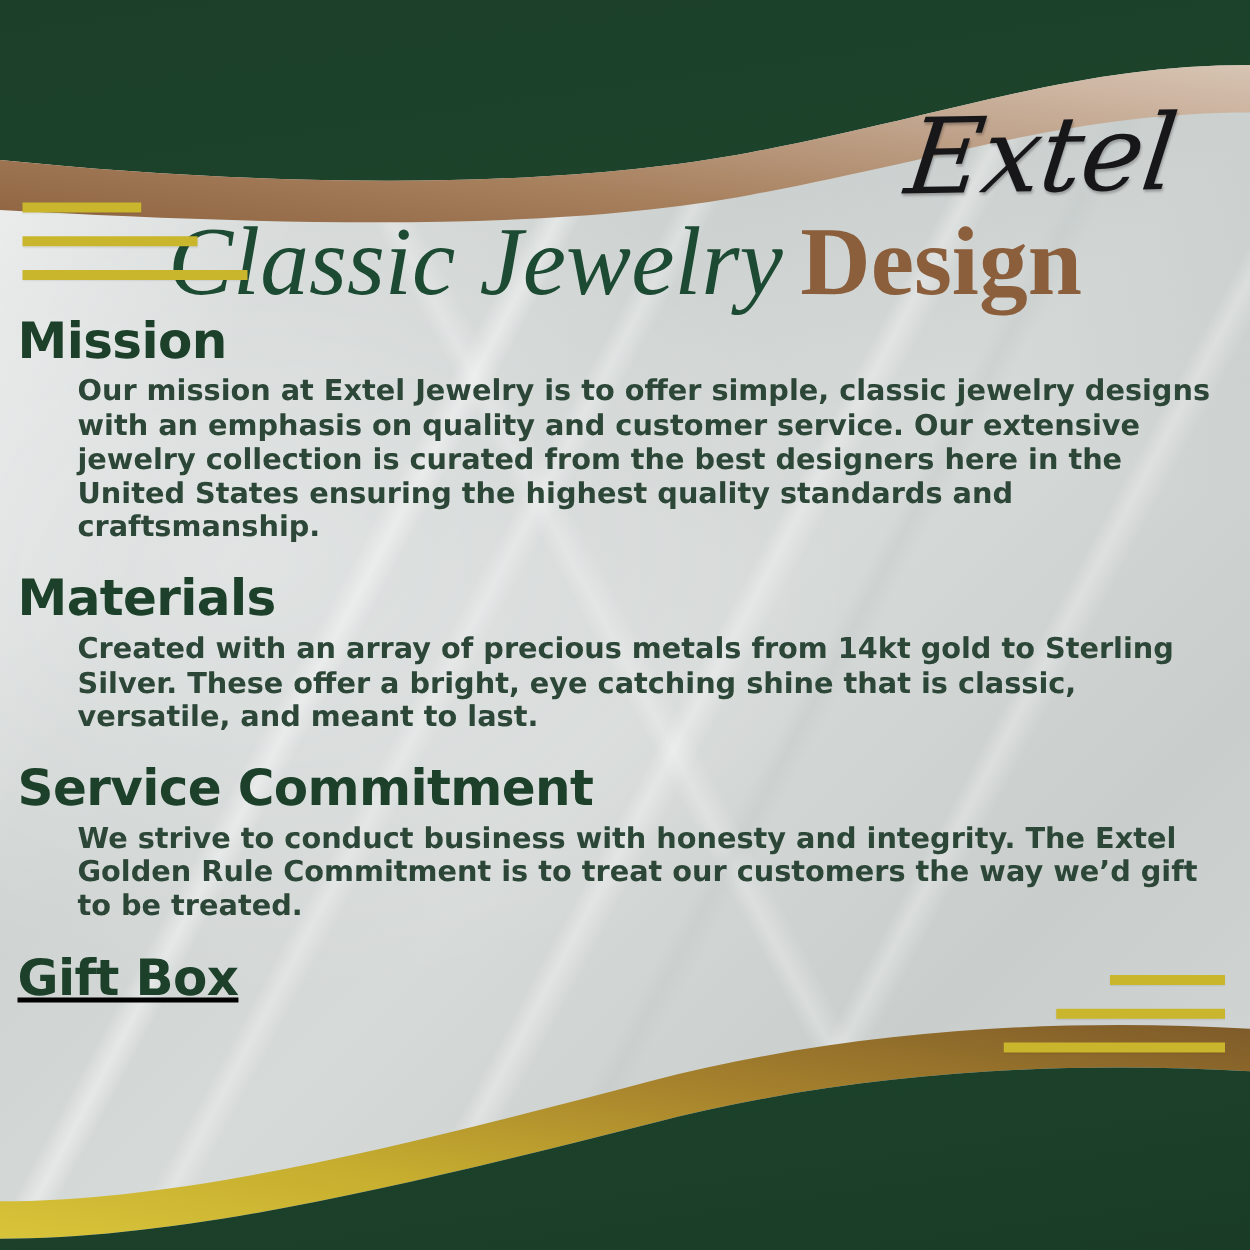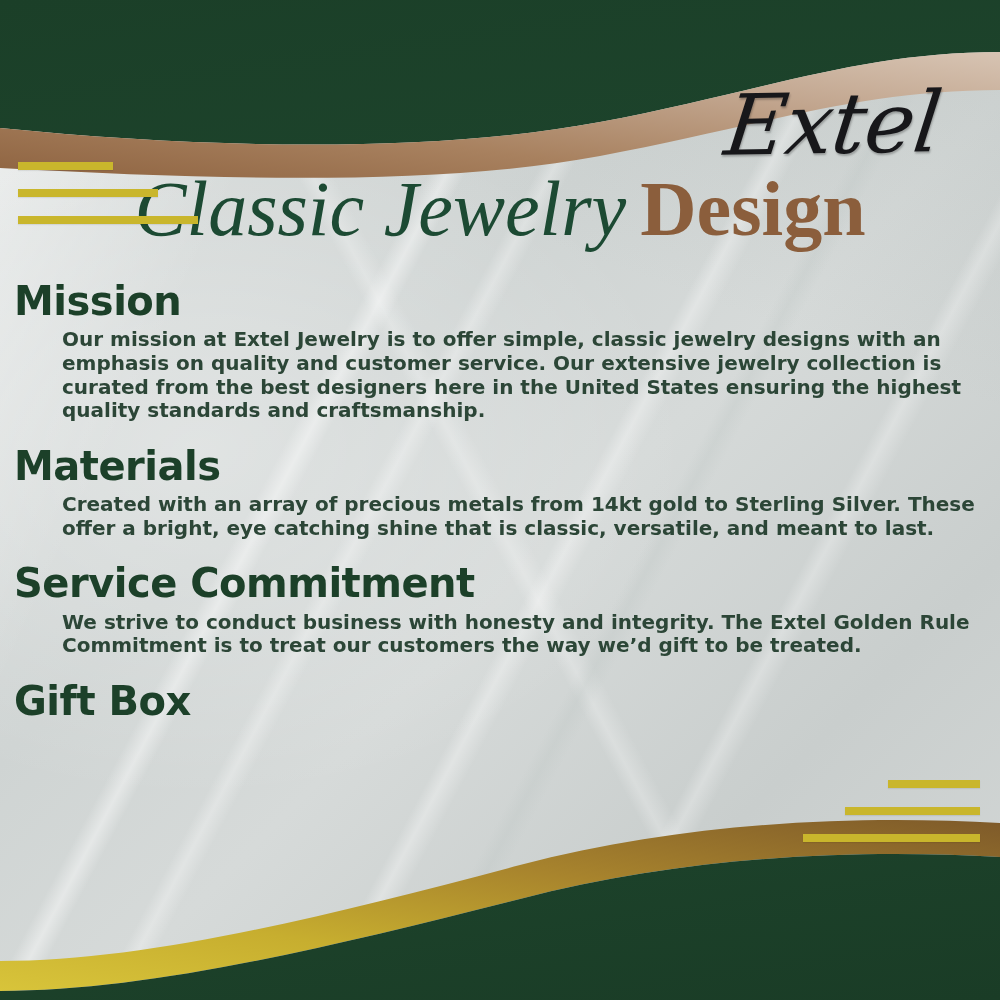--- a/index.html
+++ b/index.html
@@ -94,45 +94,44 @@
     box-shadow:0 1px 1px rgba(0,0,0,0.07);
   }
   .rules.bottom-right .rule { margin-left:auto; }
 
   
   .content {
     position:absolute;
     left:0; top:252px;
     width:1000px;
     padding:0 14px;
-    margin-top:28px;
   }
   .section { margin-bottom:18px; }
   .section-heading {
     font-family:"DejaVu Sans", sans-serif;
     font-weight:700;
     font-size:40px;
     line-height:1.06;
     color:#1C4029;
     letter-spacing:-0.5px;
     margin-bottom:6px;
   }
   .section-body {
     font-family:"DejaVu Sans", sans-serif;
     font-weight:700;
-    font-size:20px;
+    font-size:23px;
     line-height:1.18;
     color:#2C4637;
     padding-left:48px;
     max-width:970px;
   }
   .s-mission   { margin-bottom:22px; }
   .s-materials { margin-bottom:22px; }
   .s-service   { margin-bottom:22px; }
-  .s-giftbox   { margin-bottom:0; }
+  .s-giftbox   { margin-bottom:0;text-decoration:underline; }
   .s-giftbox .section-body { max-width:740px; }
 </style>
 </head>
 <body>
 
 <div id="poster">
 
   <div class="streaks"></div>
 
   <svg class="wave-top" viewBox="0 0 1000 200" preserveAspectRatio="none">

